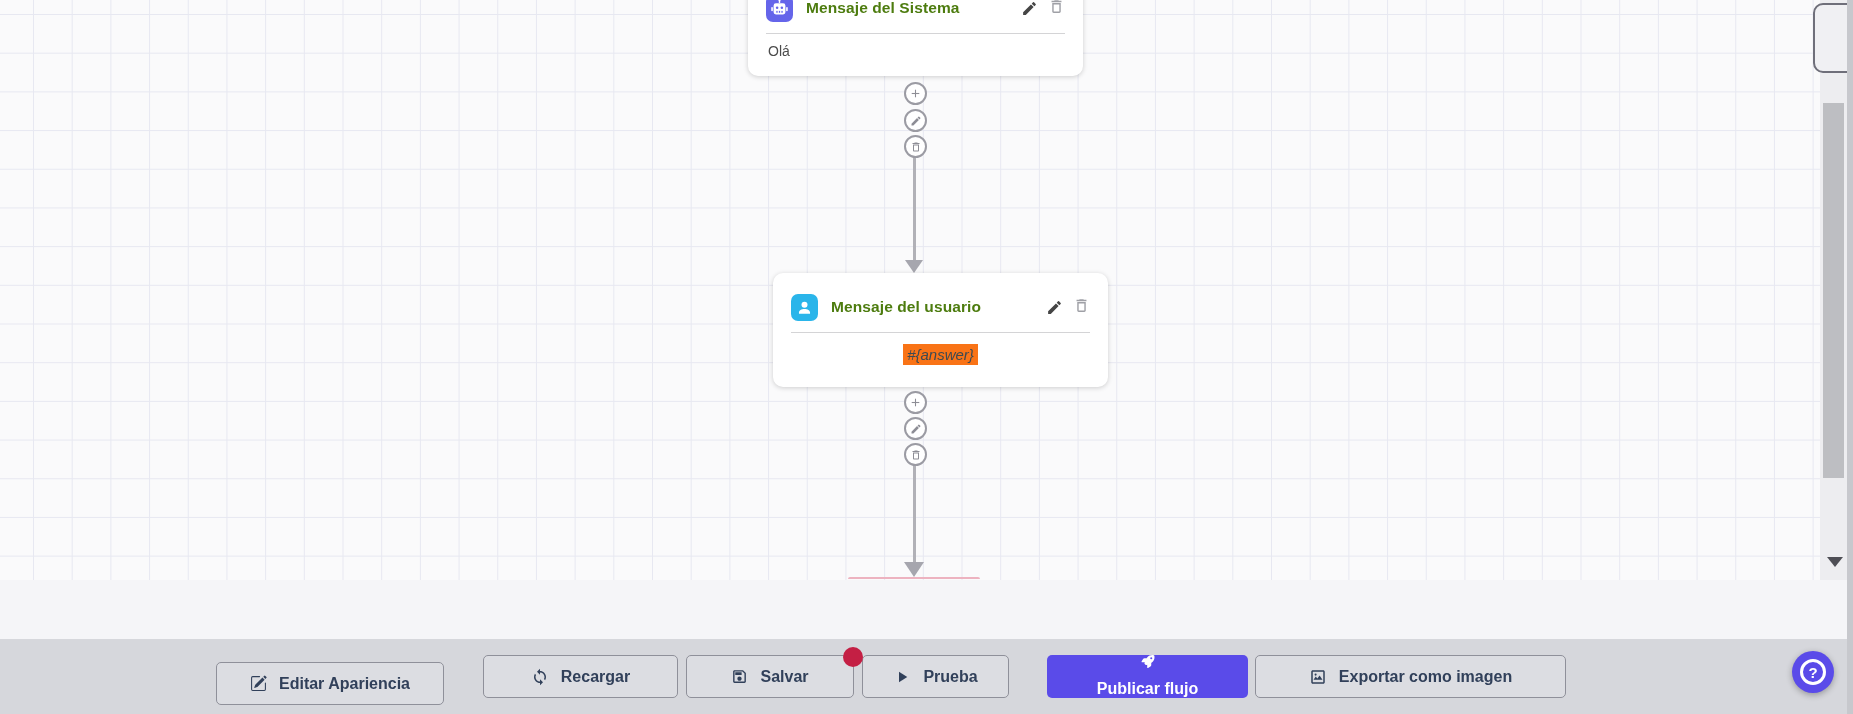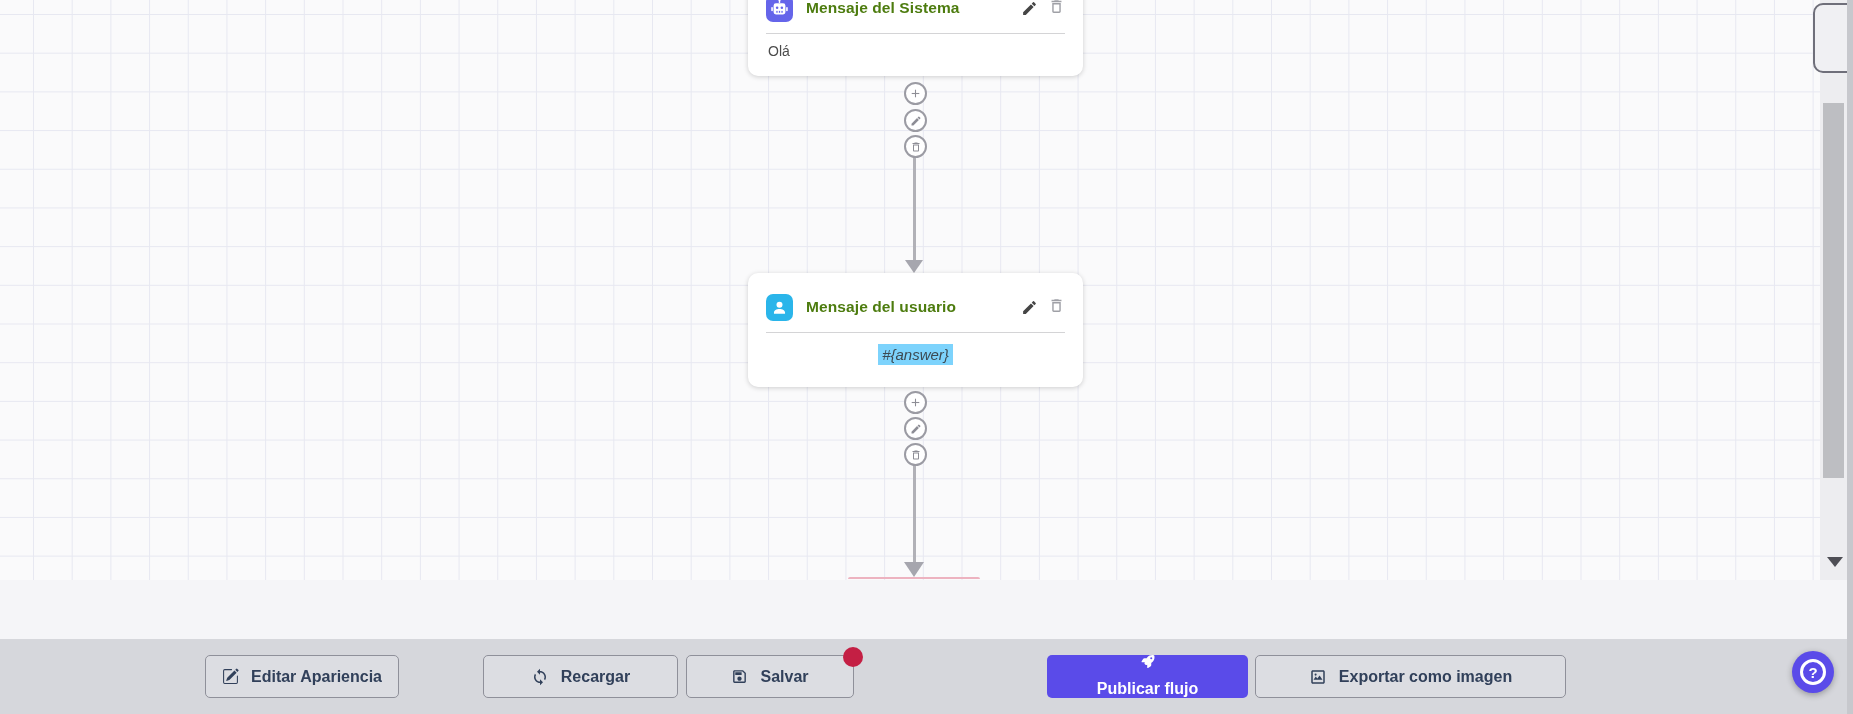--- a/index.html
+++ b/index.html
@@ -160,21 +160,21 @@
         <svg width="17" height="17" viewBox="0 0 24 24">
             <path d="M16 9v10H8V9h8m-1.5-6h-5l-1 1H5v2h14V4h-3.5l-1-1zM18 7H6v12c0 1.1.9 2 2 2h8c1.1 0 2-.9 2-2V7z" fill="#9fa0a6"></path>
           </svg>
       </span>
     </div>
   </div>
   <div class="node-divider"></div>
   <div class="node-body">Olá</div>
 </div>
 
-<div class="node-card" style="left:748px; top:273px; height:114px;">
+<div class="node-card" style="left:773px; top:273px; height:114px;">
   <div class="node-head">
     <div class="node-icon" style="background: rgb(42, 181, 234);">
       <svg width="19" height="19" viewBox="0 0 24 24">
         <circle cx="12" cy="8.6" r="3.8" fill="#ffffff"></circle>
         <path d="M12 13.8c-3.9 0-7 2-7 4.5V20h14v-1.7c0-2.5-3.1-4.5-7-4.5z" fill="#ffffff"></path>
       </svg>
     </div>
     <span class="node-title">Mensaje del usuario</span>
     <div class="node-actions">
       <span class="act-edit">
@@ -184,33 +184,33 @@
       </span>
       <span class="act-del">
         <svg width="17" height="17" viewBox="0 0 24 24">
             <path d="M16 9v10H8V9h8m-1.5-6h-5l-1 1H5v2h14V4h-3.5l-1-1zM18 7H6v12c0 1.1.9 2 2 2h8c1.1 0 2-.9 2-2V7z" fill="#9fa0a6"></path>
           </svg>
       </span>
     </div>
   </div>
   <div class="node-divider"></div>
   <div class="node-body centered">
-    <span class="var-chip" style="background: #7dd3fc;">#{answer}</span>
+    <span class="var-chip" style="background: #f97316;">#{answer}</span>
   </div>
 </div>
 
 <div class="v-track"></div>
 <div class="v-thumb"></div>
 <div class="v-down-arrow"></div>
 <div class="corner-panel"></div>
 
 <div class="footer-band"></div>
 
 <div class="toolbar">
-  <button class="tb-btn" style="left:205px; width:194px;">
+  <button class="tb-btn" style="left:216px; width:228px;margin-top:7px;">
     <svg width="17" height="17" viewBox="0 0 16 16">
       <path d="M15.502 1.94a.5.5 0 0 1 0 .706L14.459 3.69l-2-2L13.502.646a.5.5 0 0 1 .707 0l1.293 1.293zm-1.75 2.456-2-2L4.939 9.21a.5.5 0 0 0-.121.196l-.805 2.414a.25.25 0 0 0 .316.316l2.414-.805a.5.5 0 0 0 .196-.12l6.813-6.814z" fill="#31405a"></path>
       <path d="M1 13.5A1.5 1.5 0 0 0 2.5 15h11a1.5 1.5 0 0 0 1.5-1.5v-6a.5.5 0 0 0-1 0v6a.5.5 0 0 1-.5.5h-11a.5.5 0 0 1-.5-.5v-11a.5.5 0 0 1 .5-.5H9a.5.5 0 0 0 0-1H2.5A1.5 1.5 0 0 0 1 2.5v11z" fill="#31405a"></path>
     </svg>
     <span>Editar Apariencia</span>
   </button>
 
   <button class="tb-btn" style="left:483px; width:195px;gap:12px;">
     <svg width="18" height="18" viewBox="0 0 24 24">
       <path d="M12 4V1L8 5l4 4V6c3.31 0 6 2.69 6 6 0 1.01-.25 1.97-.7 2.8l1.46 1.46C19.54 15.03 20 13.57 20 12c0-4.42-3.58-8-8-8zm0 14c-3.31 0-6-2.69-6-6 0-1.01.25-1.97.7-2.8L5.24 7.74C4.46 8.97 4 10.43 4 12c0 4.42 3.58 8 8 8v3l4-4-4-4v3z" fill="#31405a"></path>
@@ -218,20 +218,26 @@
     <span>Recargar</span>
   </button>
 
   <button class="tb-btn" style="left:686px; width:168px;">
     <svg width="17" height="17" viewBox="0 0 24 24">
       <path d="M17 3H5c-1.11 0-2 .9-2 2v14c0 1.1.89 2 2 2h14c1.1 0 2-.9 2-2V7l-4-4zm2 16H5V5h11.17L19 7.83V19zm-7-7c-1.66 0-3 1.34-3 3s1.34 3 3 3 3-1.34 3-3-1.34-3-3-3zM6 6h9v4H6z" fill="#31405a"></path>
     </svg>
     <span>Salvar</span>
   </button>
 
+  <button class="tb-btn" style="left:862px; width:147px;">
+    <svg width="18" height="18" viewBox="0 0 24 24">
+      <path d="M8 5v14l11-7z" fill="#31405a"></path>
+    </svg>
+    <span>Prueba</span>
+  </button>
 
   <button class="tb-btn primary" style="left: 1047px; width: 201px; background: rgb(90, 75, 233);">
     <svg width="16" height="16" viewBox="0 0 512 512">
       <path d="M156.6 384.9L125.7 354c-8.5-8.5-11.5-20.8-7.7-32.2c3-8.9 7-20.5 11.8-33.8L24 288c-8.6 0-16.6-4.6-20.9-12.1s-4.2-16.7.2-24.1l52.5-88.5c13-21.9 36.5-35.3 61.9-35.3l82.3 0c2.4-4 4.8-7.7 7.2-11.3C289.1-4.1 411.1-8.1 483.9 5.3c11.6 2.1 20.6 11.2 22.8 22.8c13.4 72.9 9.3 194.8-111.4 276.7c-3.5 2.4-7.3 4.8-11.3 7.2v82.3c0 25.4-13.4 49-35.3 61.9l-88.5 52.5c-7.4 4.4-16.6 4.5-24.1.2s-12.1-12.2-12.1-20.9V380.8c-14.1 4.9-26.4 8.9-35.7 11.9c-11.2 3.6-23.4.5-31.8-7.8zM384 168a40 40 0 1 0 0-80 40 40 0 1 0 0 80z" fill="#ffffff"></path>
     </svg>
     <span>Publicar flujo</span>
   </button>
 
   <button class="tb-btn" style="left:1255px; width:311px;">
     <svg width="18" height="18" viewBox="0 0 24 24">

